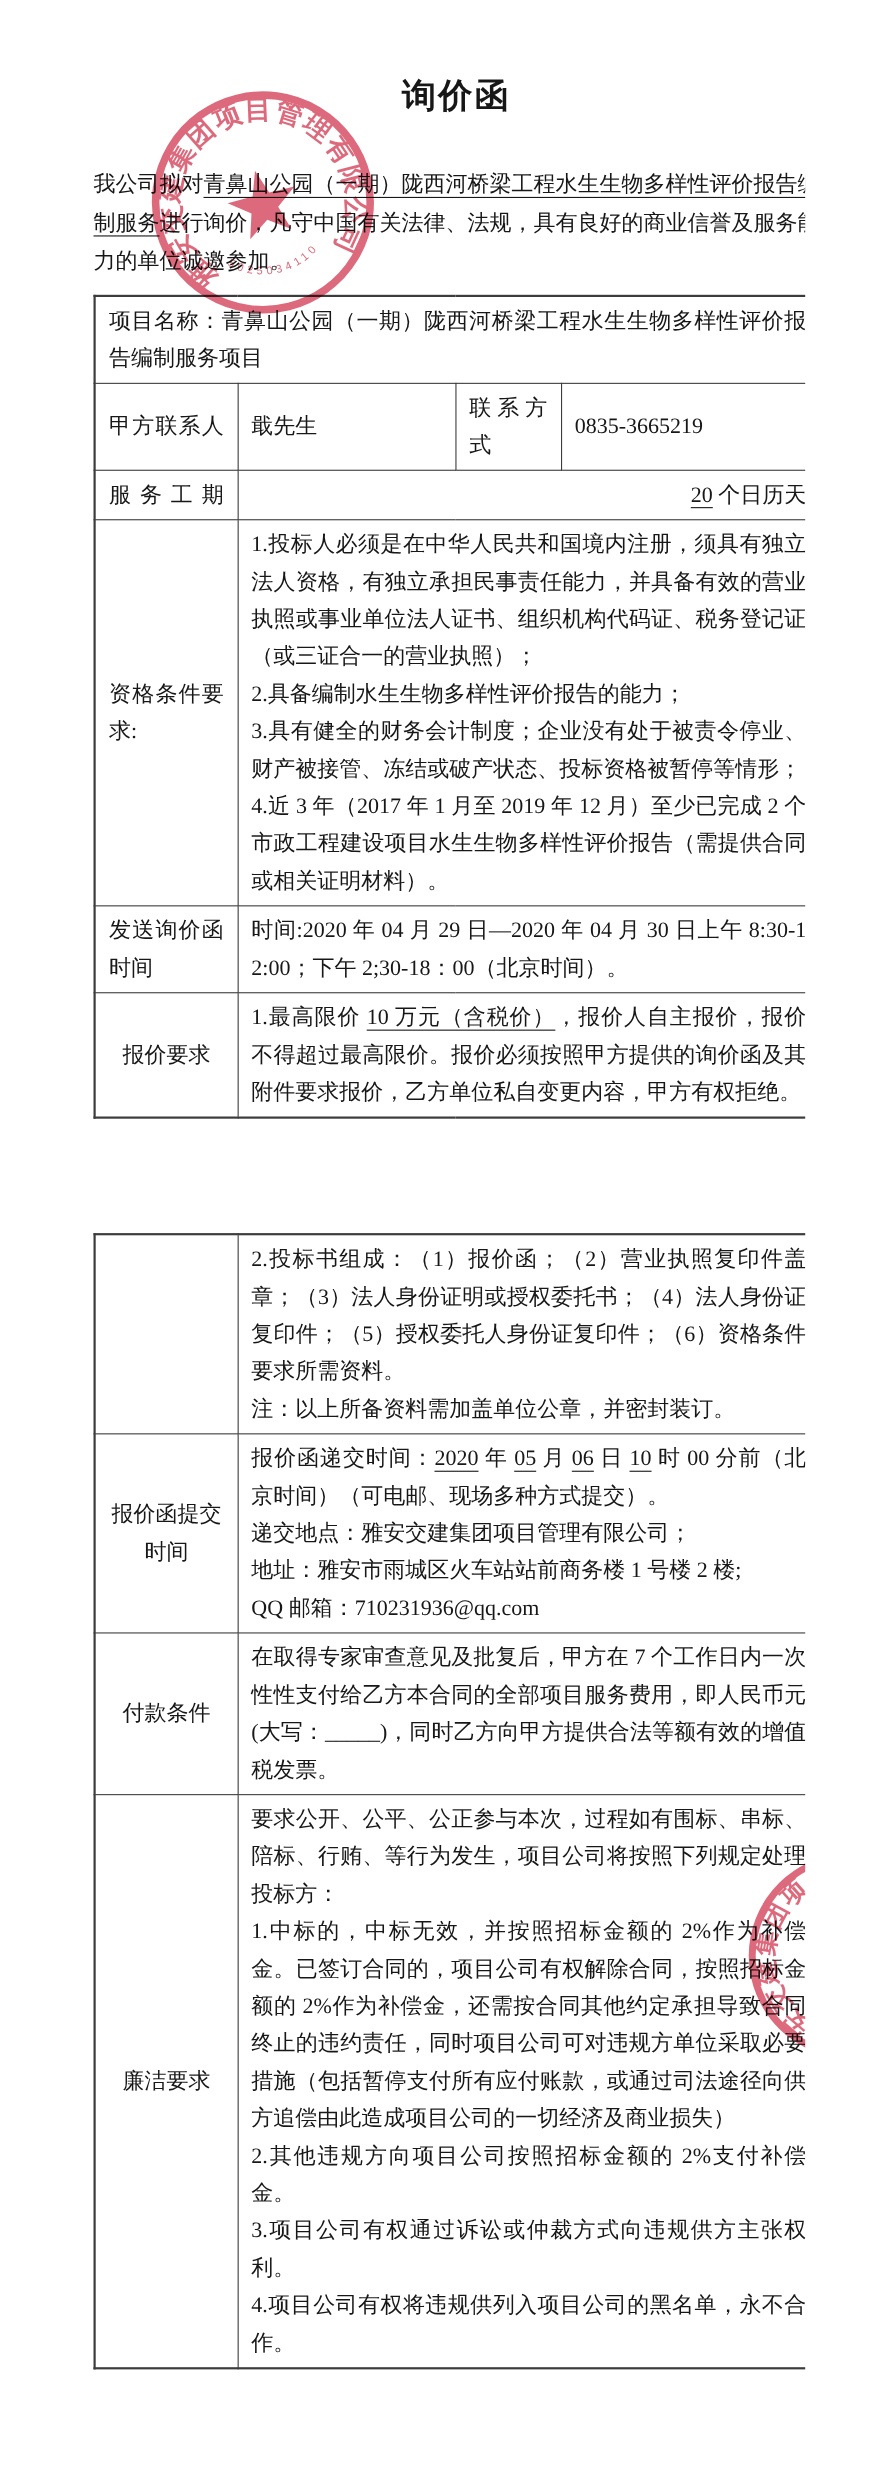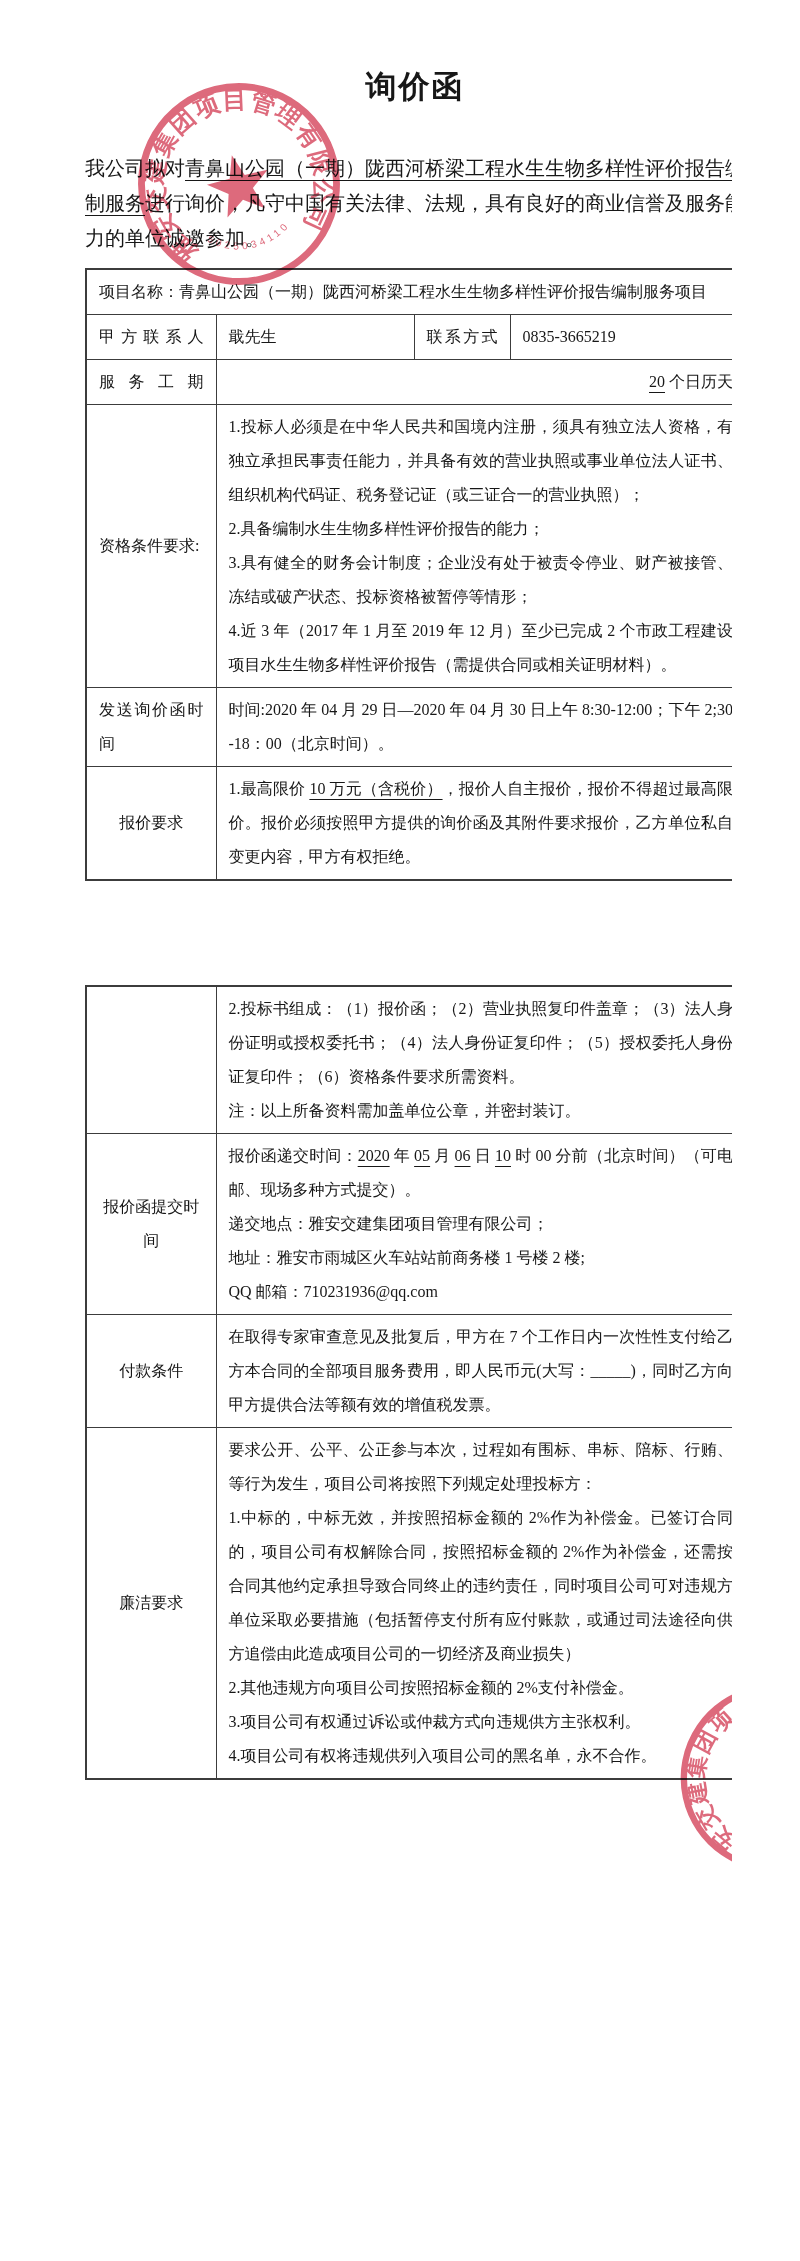--- a/index.html
+++ b/index.html
@@ -28,21 +28,21 @@
   .intro {
     margin: 43px 0 0 0;
     font-size: 20px;
     line-height: 35px;
     text-align: justify;
   }
   table.doc {
     width: 660px;
     border-collapse: collapse;
     table-layout: fixed;
-    font-size: 16px;
+    font-size: 20px;
     line-height: 34px;
     border: 2px solid #3c3c3c;
   }
   table.t1 { margin-top: 12px; }
   table.t2 { margin-top: 104px; }
   table.doc td {
     border: 1px solid #3c3c3c;
     padding: 5px 12px;
     vertical-align: middle;
     word-break: break-all;

